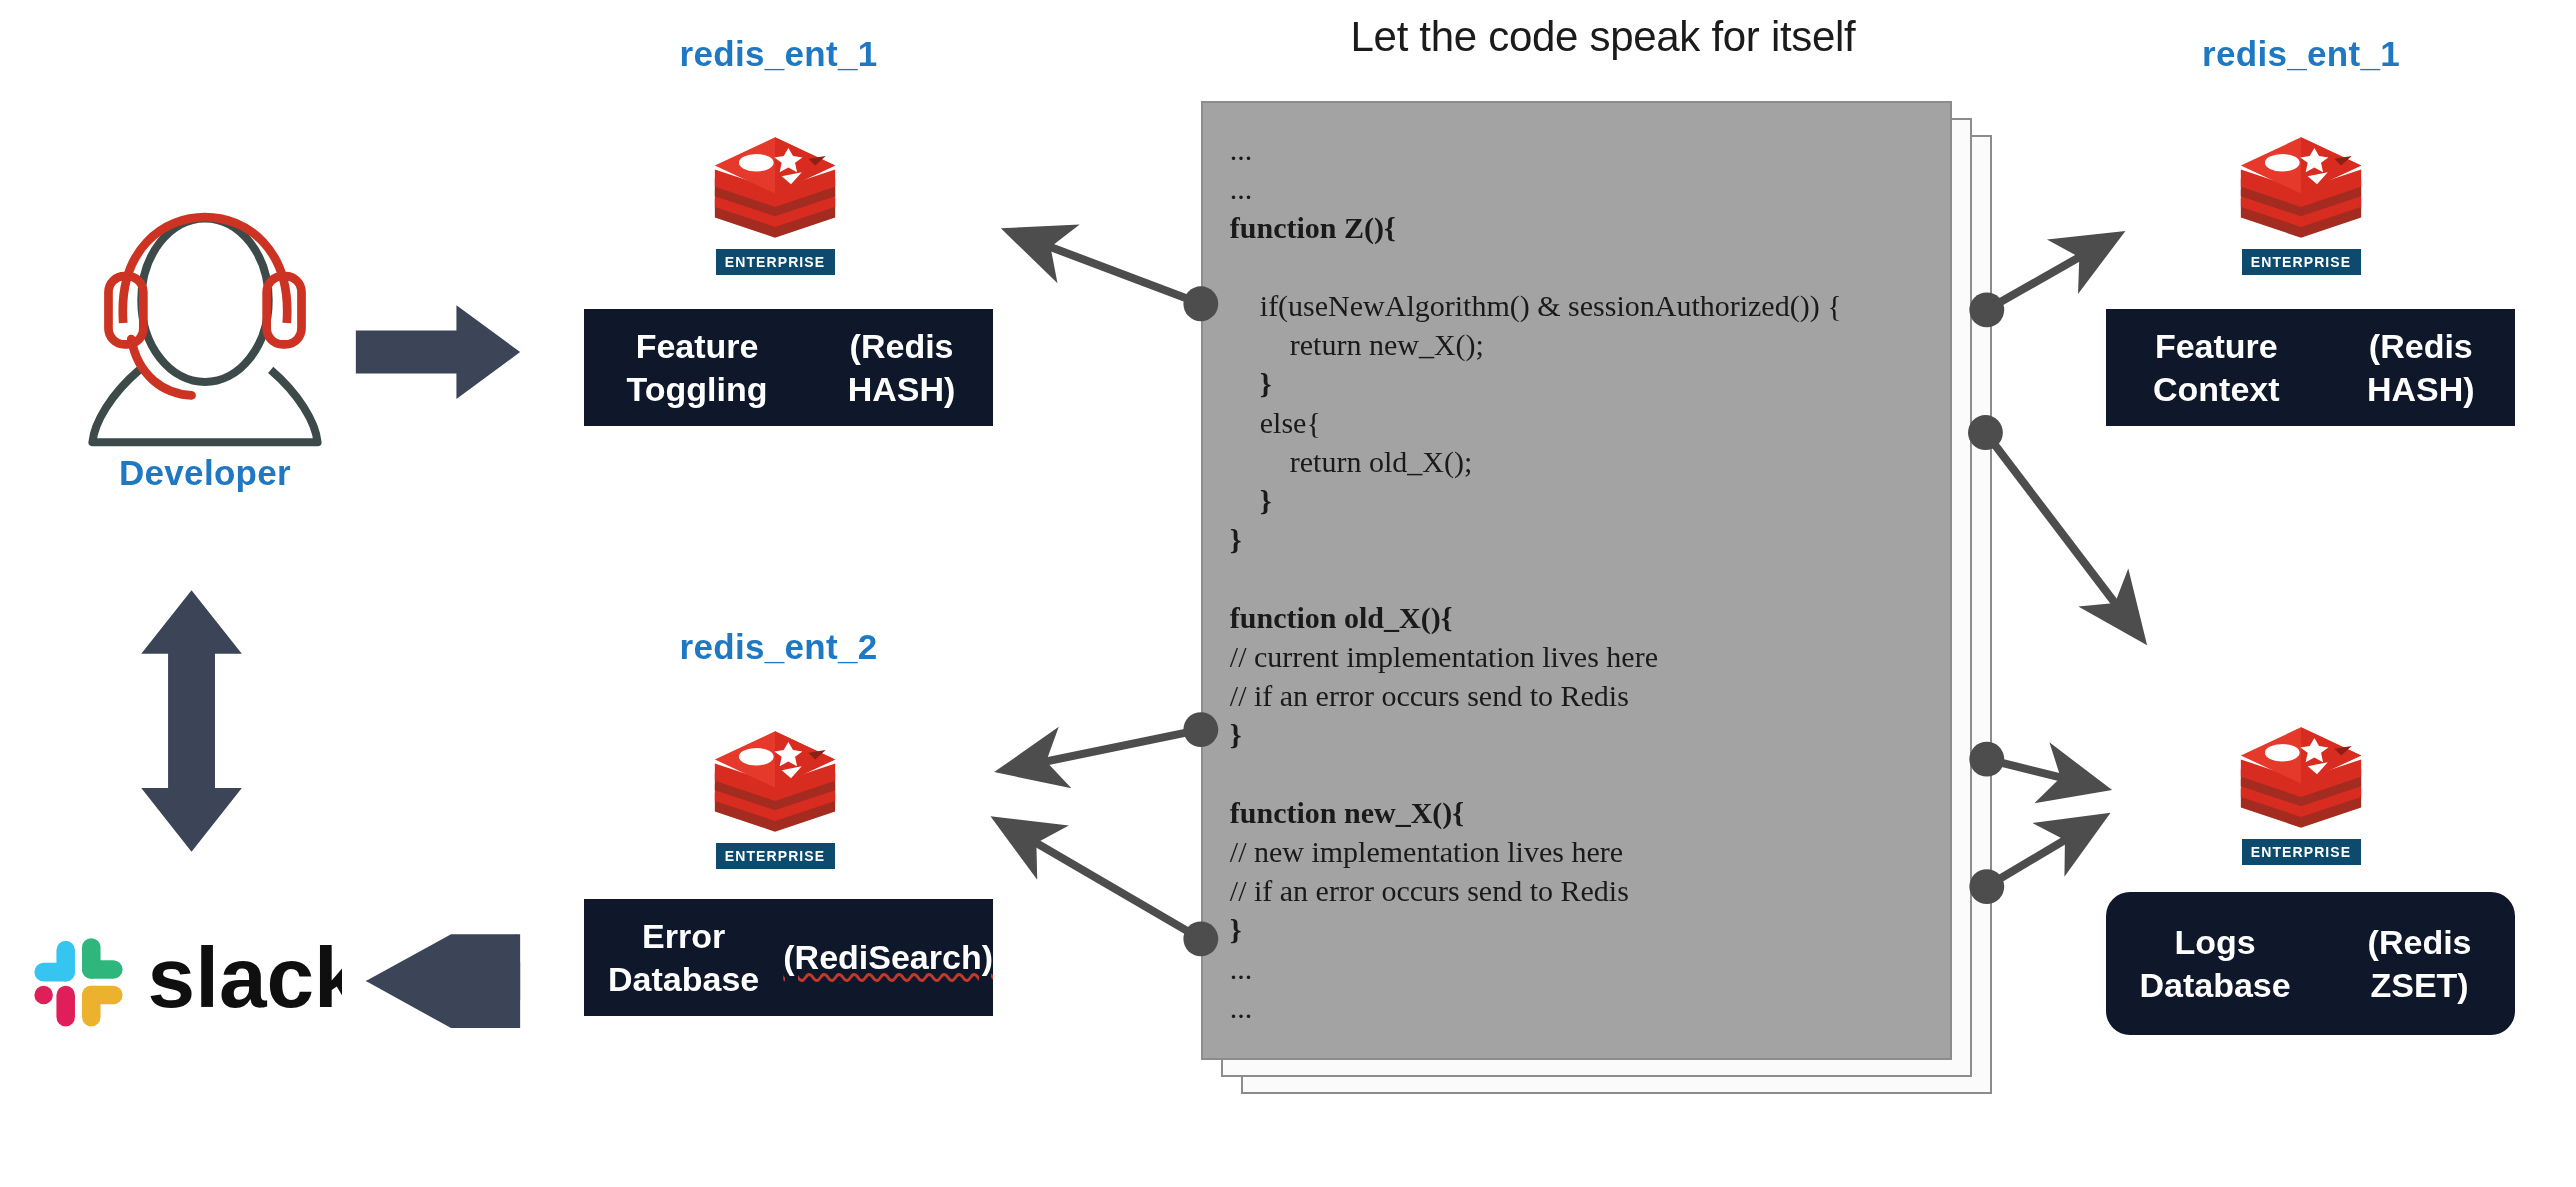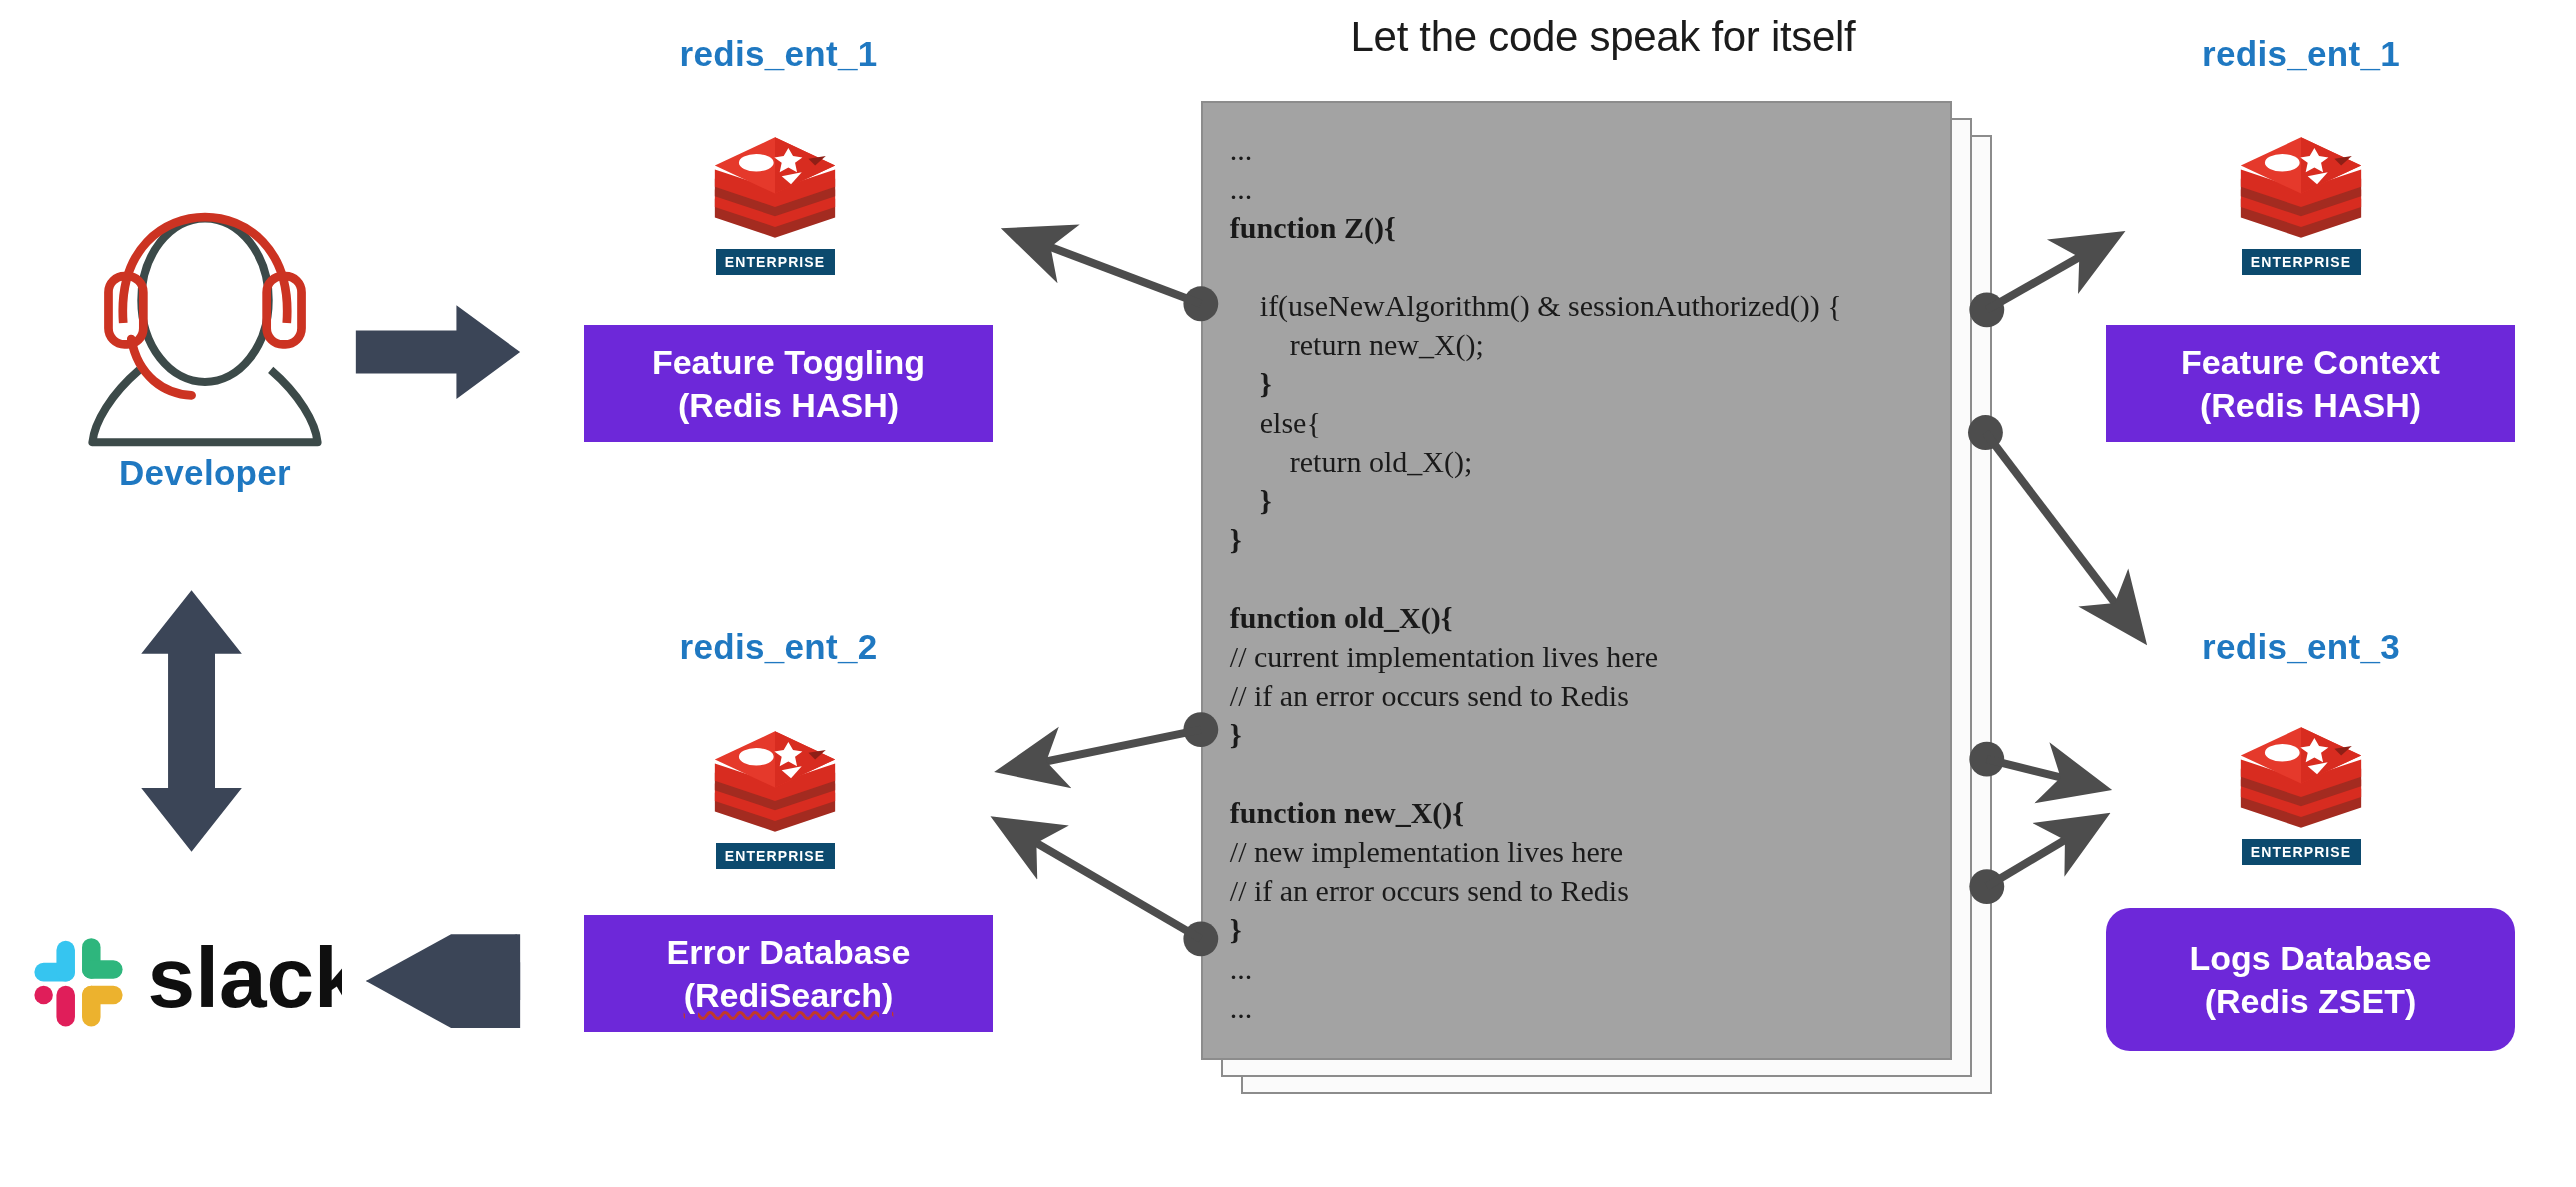--- a/index.html
+++ b/index.html
@@ -20,24 +20,24 @@
   }
 
   
   .node-label{
     font-size:35px;font-weight:bold;color:#1f78c1;
     text-align:center;letter-spacing:0.3px;
   }
 
   
   .dark-box{
-    background:#6d28d9;color:#ffffff;
-    display:flex;flex-direction:column;align-items:center;justify-content:center;
+    background:#0f172a;color:#ffffff;
+    display:flex;flex-direction:row;align-items:center;justify-content:center;
     font-weight:bold;font-size:34px;line-height:1.26;
-    text-align:center;box-sizing:border-box;margin-top:16px;
+    text-align:center;box-sizing:border-box;
   }
   .dark-box .sub{font-weight:bold;}
   .spell{
     text-decoration:underline;
     text-decoration-style:wavy;
     text-decoration-color:#c0392b;
     text-decoration-thickness:2.7px;
     text-underline-offset:4px;
   }
 
@@ -186,21 +186,20 @@
         <polygon points="150,52 176,48 160,62" fill="#8e1f16"></polygon>
       </g>
     </svg>
     <div class="ent-badge">ENTERPRISE</div>
   </div>
   <div class="abs dark-box" style="left:2106px;top:309px;width:409px;height:117px;">
     <div>Feature Context</div>
     <div class="sub">(Redis HASH)</div>
   </div>
 
-  <div class="abs node-label" style="left:2100px;top:627px;width:402px;">redis_ent_3</div>
   <div class="abs" style="left:2234px;top:714px;">
     <svg class="redis-logo" viewBox="0 0 200 190" aria-hidden="true">
       <g>
         <polygon points="100,142 190,112 190,140 100,170 10,140 10,112" fill="#a32b20"></polygon>
         <polygon points="100,128 190,98 190,124 100,154 10,124 10,98" fill="#d82c20"></polygon>
         <polygon points="100,112 190,82 190,108 100,138 10,108 10,82" fill="#a32b20"></polygon>
         <polygon points="100,98 190,68 190,94 100,124 10,94 10,68" fill="#d82c20"></polygon>
         <polygon points="100,20 190,62 100,104 10,62" fill="#e5392b"></polygon>
         <polygon points="100,20 190,62 100,104" fill="#d82c20"></polygon>
         <ellipse cx="72" cy="58" rx="26" ry="13" fill="#ffffff"></ellipse>

